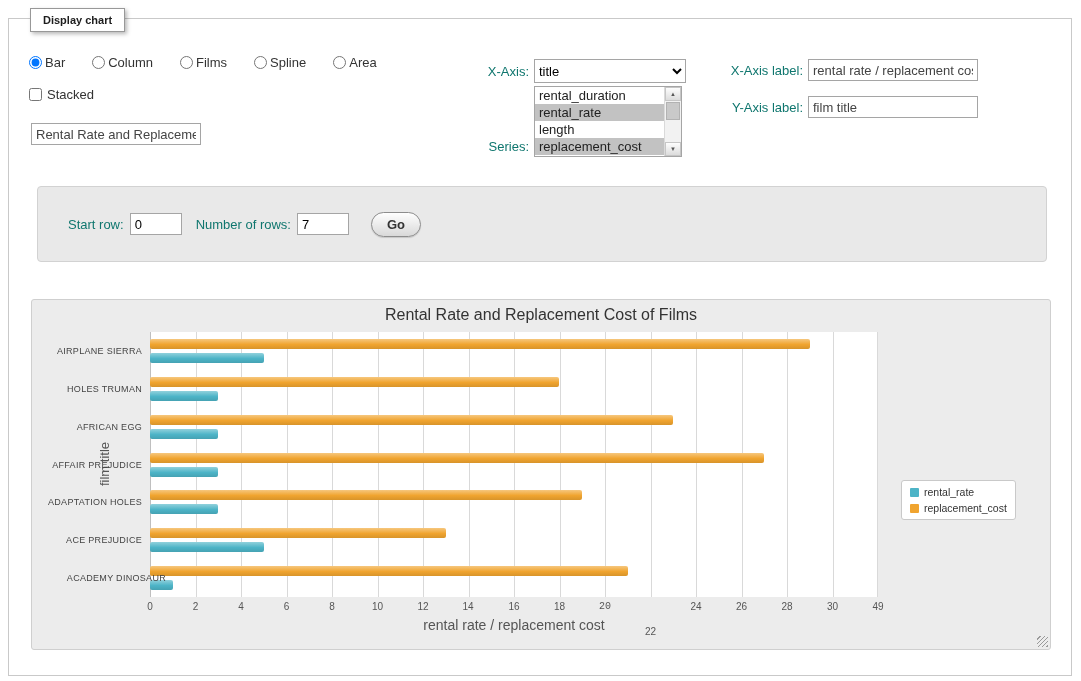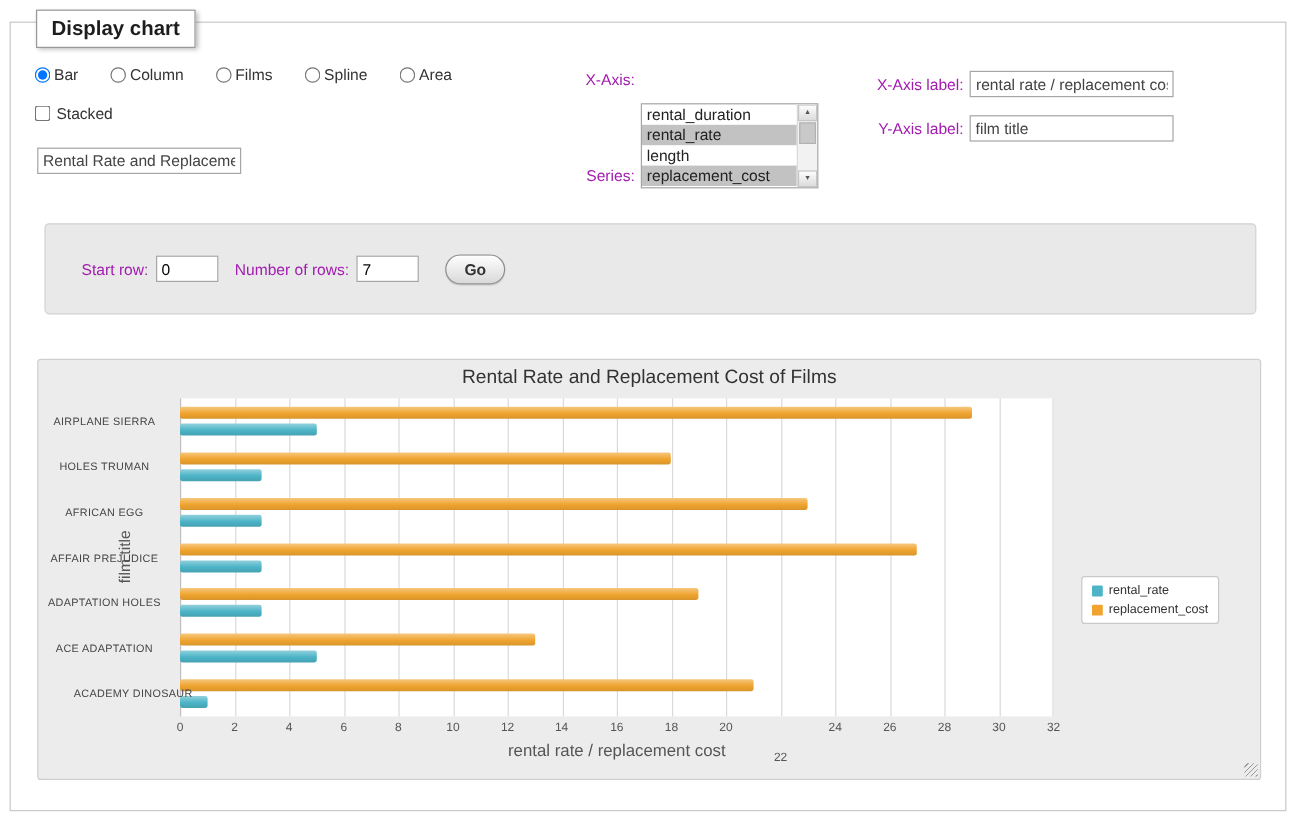--- a/index.html
+++ b/index.html
@@ -1,31 +1,31 @@
 <!DOCTYPE html>
 <html><head>
 <meta charset="utf-8">
 <style>
   html,body{margin:0;padding:0;background:#fff;}
   .page{position:relative;width:1081px;height:681px;background:#fff;
         font-family:"Liberation Sans",sans-serif;color:#333;overflow:hidden;}
   .outer{position:absolute;left:8px;top:18px;width:1062px;height:656px;
          border:1px solid #c9c9c9;background:#fff;}
   .legend-box{position:absolute;left:30px;top:8px;background:#fff;border:1px solid #989898;
-        padding:5px 12px;font-weight:bold;font-size:17px;color:#1d1d1d;
+        padding:5px 12px;font-weight:bold;font-size:11px;color:#1d1d1d;
         box-shadow:2px 2px 4px rgba(0,0,0,.28);z-index:3;}
 
   .radio-row{position:absolute;left:20px;top:36px;font-size:13px;display:flex;align-items:center;gap:27px;}
   .radio-row label{display:flex;align-items:center;gap:3px;cursor:pointer;}
   input[type=radio],input[type=checkbox]{margin:0;}
   .stacked-row{position:absolute;left:20px;top:68px;font-size:13px;display:flex;align-items:center;gap:5px;cursor:pointer;}
   .title-input{position:absolute;left:22px;top:104px;width:170px;height:22px;border:1px solid #a5a5a5;
         font-size:13px;padding:1px 4px;box-sizing:border-box;font-family:inherit;color:#444;}
 
-  .field-label{display:inline-block;text-align:right;font-size:13px;color:#a21caf;}
+  .field-label{display:inline-block;text-align:right;font-size:13px;color:#0f766e;}
 
   .xaxis-row{position:absolute;left:420px;top:40px;display:flex;align-items:center;}
   .xaxis-row .field-label{width:100px;margin-right:5px;}
   .xaxis-select{width:152px;height:24px;font-size:13px;font-family:inherit;border:1px solid #a5a5a5;background:#fff;}
 
   .series-lbl{position:absolute;left:420px;top:120px;width:100px;}
   .series-list{position:absolute;left:525px;top:67px;width:148px;height:71px;border:1px solid #a5a5a5;
         background:#fff;box-sizing:border-box;display:flex;overflow:hidden;}
   .series-options{flex:1;font-size:13px;color:#222;}
   .series-option{padding:0 4px;height:17px;line-height:17px;white-space:nowrap;overflow:hidden;cursor:default;}
@@ -51,21 +51,21 @@
         background:linear-gradient(#fefefe,#d9d9d9);font-size:13px;font-weight:bold;color:#333;
         font-family:inherit;cursor:pointer;box-shadow:0 1px 1px rgba(0,0,0,.15);}
 
   .chart-panel{position:absolute;left:22px;top:280px;width:1018px;height:349px;background:#ececec;
         border:1px solid #cfcfcf;border-radius:3px;}
   .chart-title{position:absolute;top:6px;left:0;width:100%;text-align:center;font-size:16px;color:#333;}
   .plot-area{position:absolute;left:118px;top:32px;width:728px;height:265px;background:#fff;}
   .gridline{position:absolute;top:0;bottom:0;width:1px;background:#d9d9d9;}
   .gridline.first{background:#bfbfbf;}
   .bar{position:absolute;border-radius:2px;box-sizing:border-box;}
-  .cat-label{position:absolute;left:0;width:110px;text-align:center;font-size:9px;color:#444;
+  .cat-label{position:absolute;left:0;width:110px;text-align:right;font-size:9px;color:#444;
         letter-spacing:.3px;transform:translateY(-50%);white-space:nowrap;}
   .tick-label{position:absolute;top:301px;transform:translateX(-50%);font-size:10px;color:#555;}
   .x-axis-title{position:absolute;left:118px;top:317px;width:728px;text-align:center;font-size:14px;color:#555;}
   .y-axis-title{position:absolute;left:72px;top:164px;transform:translate(-50%,-50%) rotate(-90deg);
         font-size:13px;color:#555;white-space:nowrap;}
   .chart-legend{position:absolute;left:869px;top:180px;background:#fff;border:1px solid #c9c9c9;
         border-radius:3px;padding:5px 8px;display:flex;flex-direction:column;gap:4px;}
   .legend-item{display:flex;align-items:center;gap:5px;font-size:10.5px;color:#333;white-space:nowrap;cursor:pointer;}
   .legend-swatch{width:9px;height:9px;display:inline-block;border-radius:1px;}
   .resize-handle{position:absolute;right:2px;bottom:2px;width:11px;height:11px;cursor:se-resize;
@@ -103,20 +103,23 @@
 
     <label class="stacked-row">
       <input type="checkbox" style="">
       <span>Stacked</span>
     </label>
 
     <input class="title-input" value="Rental Rate and Replacement Cost of Films" style="">
 
     <div class="xaxis-row">
       <span class="field-label">X-Axis:</span>
+      <select class="xaxis-select">
+        <option>title</option>
+      </select>
     </div>
 
     <span class="field-label series-lbl">Series:</span>
     <div class="series-list">
       <div class="series-options" id="series-options">
           <div class="series-option">rental_duration</div>
           <div class="series-option selected">rental_rate</div>
           <div class="series-option">length</div>
           <div class="series-option selected">replacement_cost</div>
         </div>
@@ -196,30 +199,30 @@
     <div class="tick-label" style="left: 118px;">0</div>
         <div class="tick-label" style="left: 163.5px;">2</div>
         <div class="tick-label" style="left: 209px;">4</div>
         <div class="tick-label" style="left: 254.5px;">6</div>
         <div class="tick-label" style="left: 300px;">8</div>
         <div class="tick-label" style="left: 345.5px;">10</div>
         <div class="tick-label" style="left: 391px;">12</div>
         <div class="tick-label" style="left: 436px;">14</div>
         <div class="tick-label" style="left: 482px;">16</div>
         <div class="tick-label" style="left: 527.5px;">18</div>
-        <div class="tick-label" style="left: 573px;">20</div>
+        <div class="tick-label" style="left: 573px; font-family: Liberation Mono, monospace;">20</div>
         <div class="tick-label" style="left: 618.5px; margin-top: 25px;">22</div>
         <div class="tick-label" style="left: 664px;">24</div>
         <div class="tick-label" style="left: 709.5px;">26</div>
         <div class="tick-label" style="left: 755px;">28</div>
         <div class="tick-label" style="left: 800.5px;">30</div>
-        <div class="tick-label" style="left: 846px;">32</div>
+        <div class="tick-label" style="left: 846px;">49</div>
         <div class="cat-label" style="top: 50.9286px;">AIRPLANE SIERRA</div>
         <div class="cat-label" style="top: 88.7857px;">HOLES TRUMAN</div>
         <div class="cat-label" style="top: 126.643px;">AFRICAN EGG</div>
         <div class="cat-label" style="top: 164.5px;">AFFAIR PREJUDICE</div>
         <div class="cat-label" style="top: 202.357px;">ADAPTATION HOLES</div>
-        <div class="cat-label" style="top: 240.214px;">ACE ADAPTATION</div>
+        <div class="cat-label" style="top: 240.214px;">ACE PREJUDICE</div>
         <div class="cat-label" style="top: 278.071px; margin-left: 24px;">ACADEMY DINOSAUR</div>
       </div>
 
   </div>
 </div>
 
 </body></html>

